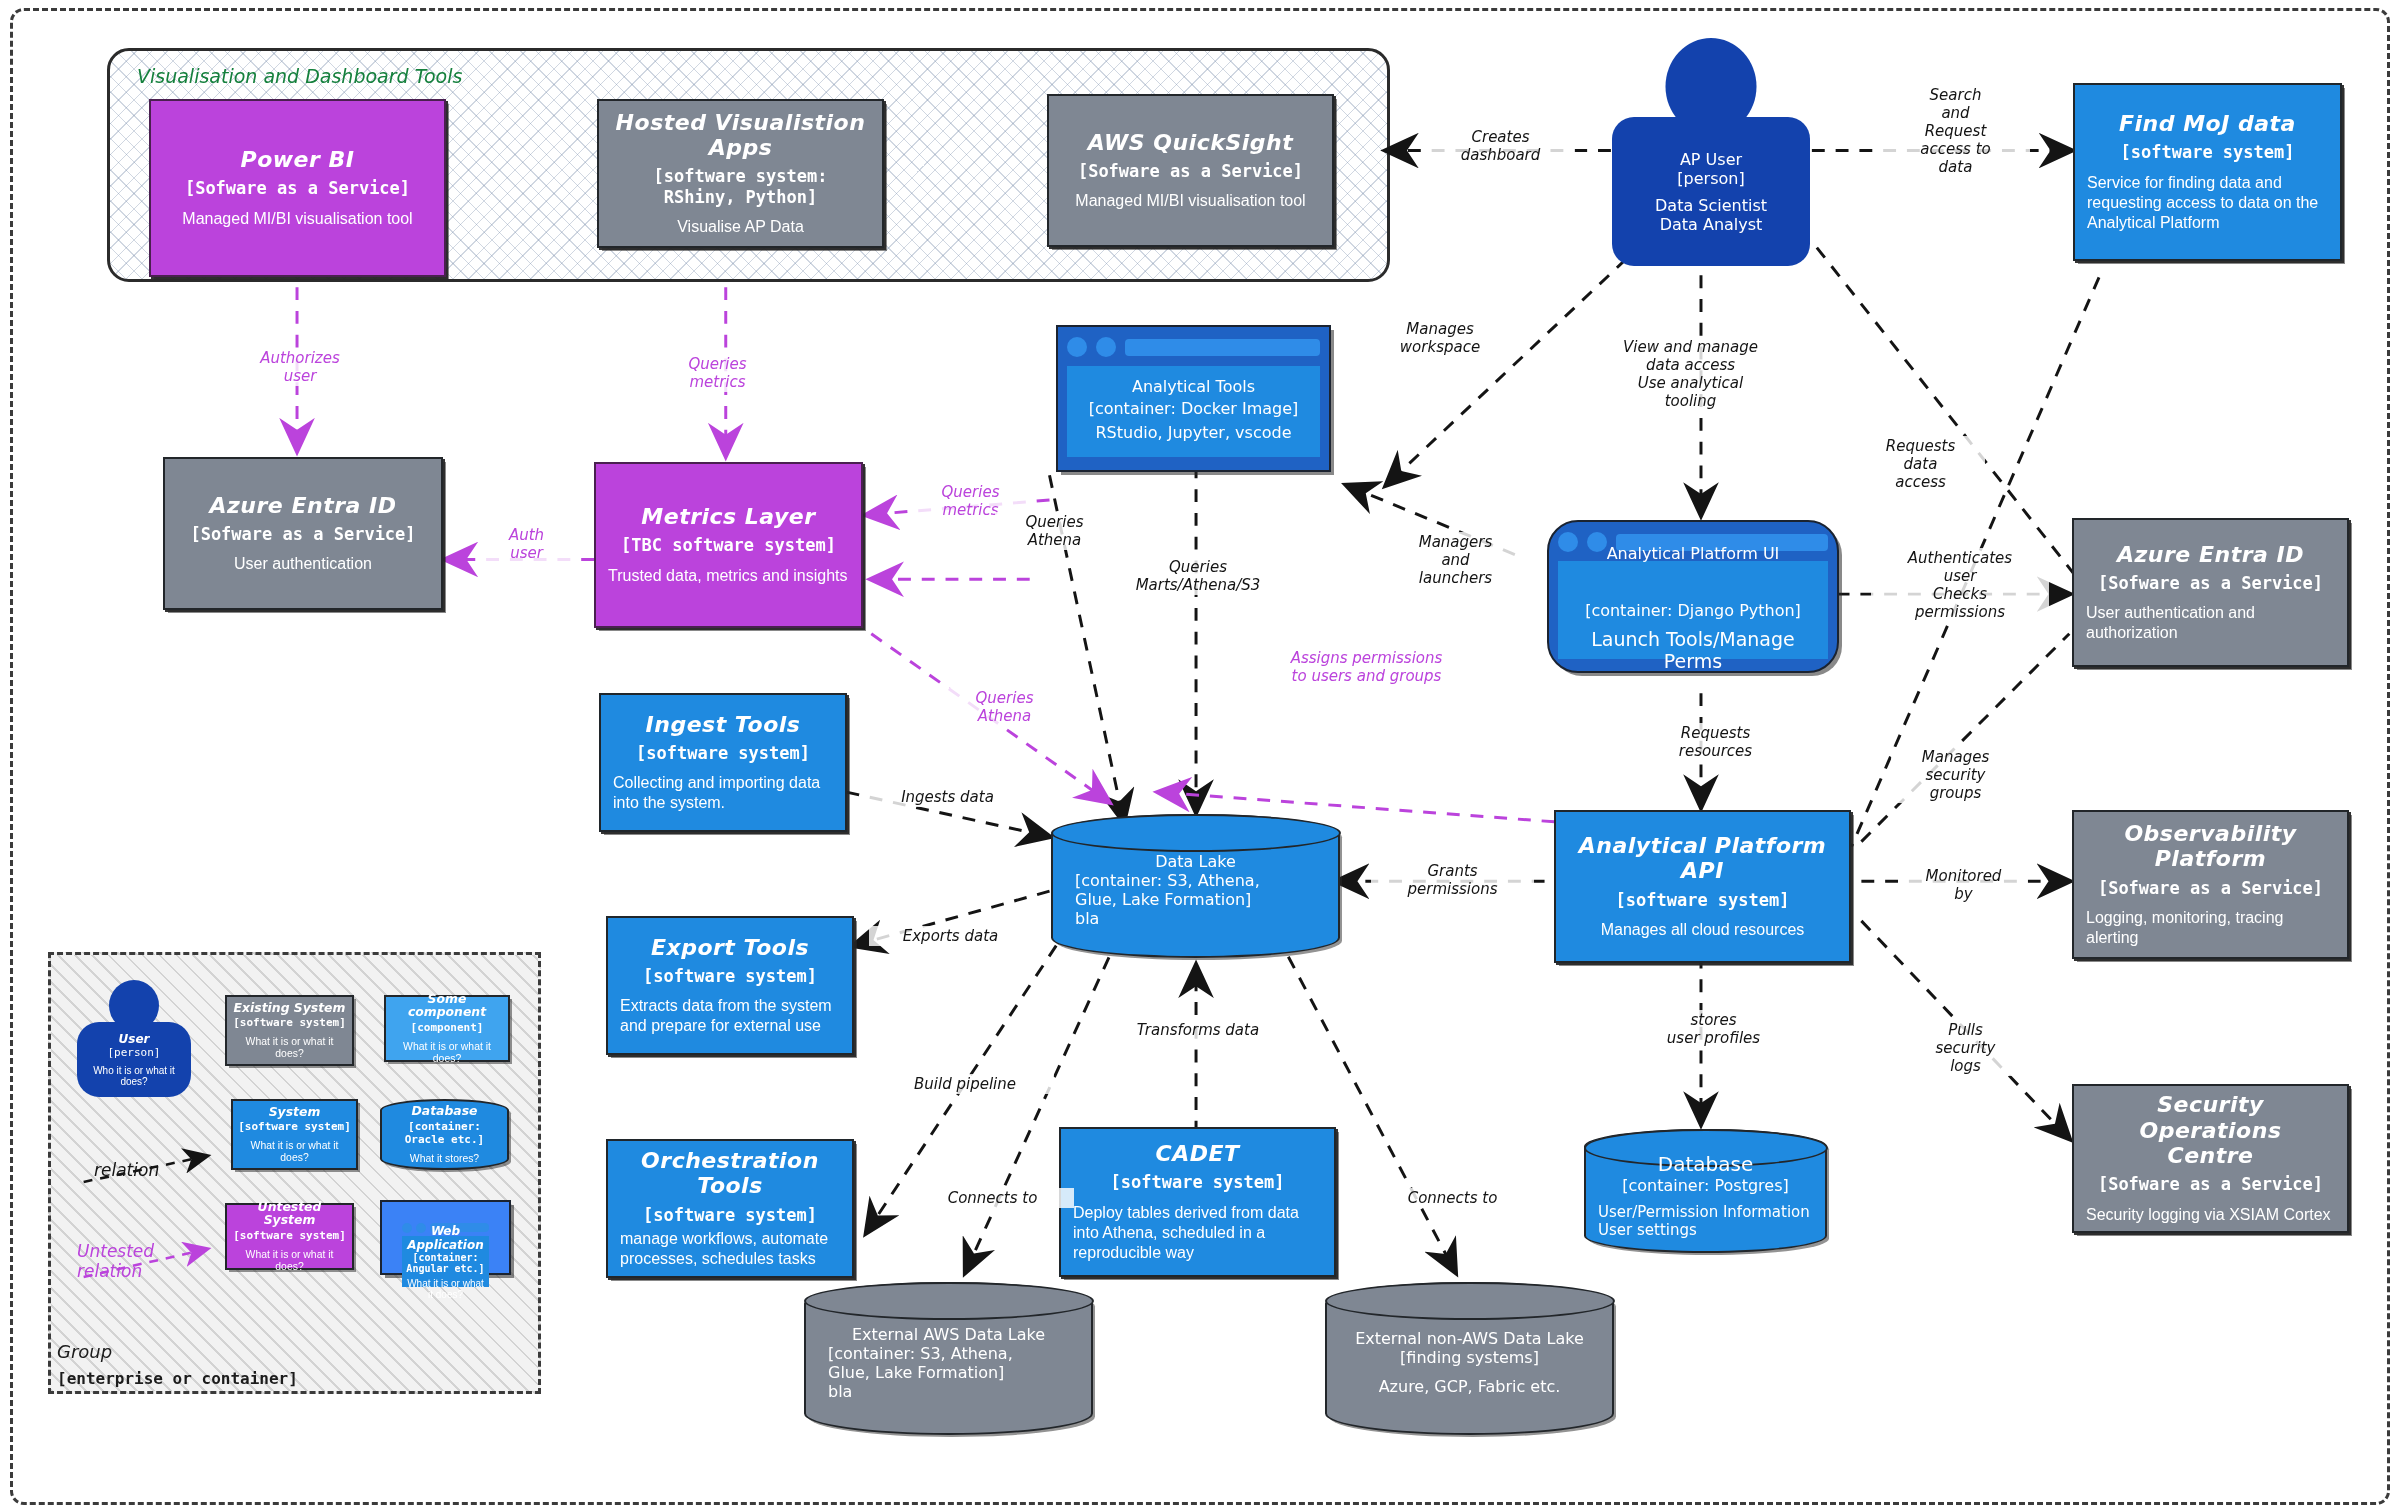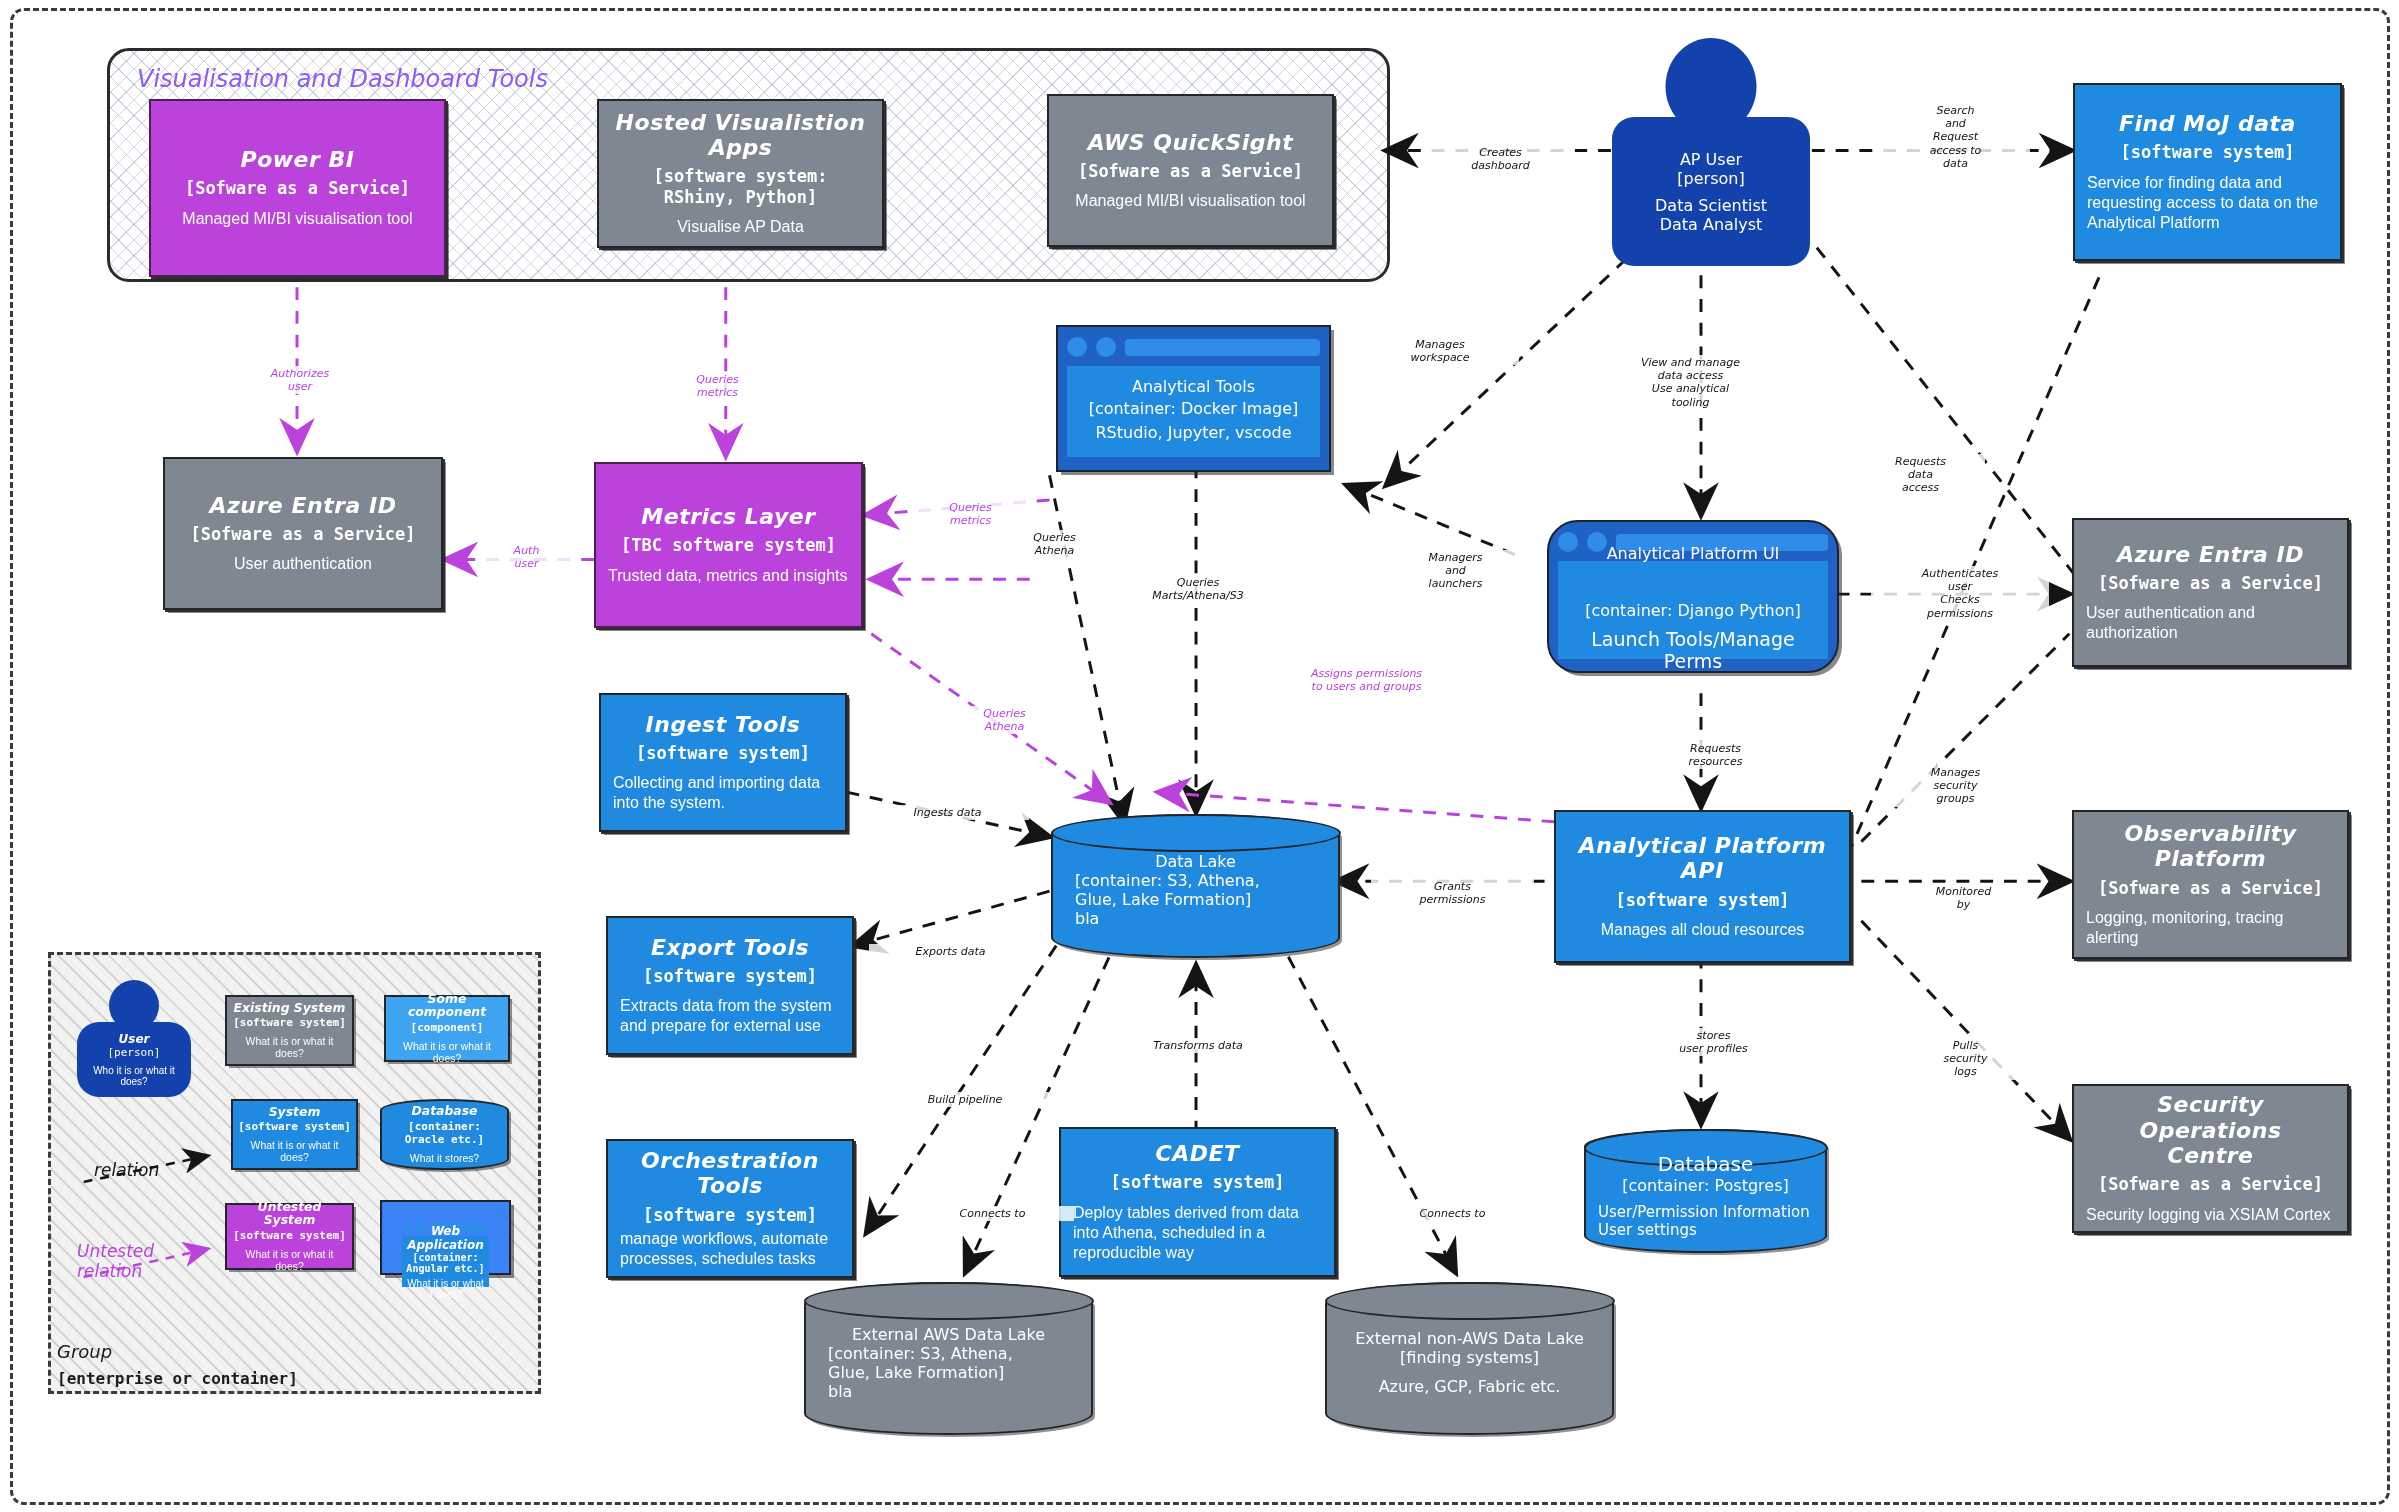--- a/index.html
+++ b/index.html
@@ -101,23 +101,23 @@
   
   .group-vis{
     position:absolute; z-index:2;
     border:3px solid #2b2b2b; border-radius:22px;
     background-color:#ffffff;
     background-image:
       repeating-linear-gradient(45deg, rgba(120,140,170,.35) 0 1px, transparent 1px 11px),
       repeating-linear-gradient(-45deg, rgba(120,140,170,.35) 0 1px, transparent 1px 11px);
   }
   .group-label{
-    position:absolute; color:#8b5cf6;
+    position:absolute; color:#15803d;
     font-family:"DejaVu Sans", sans-serif; font-style:italic;
-    font-size:24px; font-weight:500; z-index:4;
+    font-size:19px; font-weight:500; z-index:4;
   }
 
   
   .legend-box{
     position:absolute; z-index:3;
     border:3px dashed #3b3b3b;
     background-color:#f2f2f2;
     background-image: repeating-linear-gradient(45deg, rgba(160,160,160,.38) 0 2px, transparent 2px 12px);
   }
   .lg-node{
@@ -144,25 +144,24 @@
   }
   .lg-group-kind{
     position:absolute; font-family:"DejaVu Sans Mono", monospace;
     font-size:16px; color:#1c1c1c; z-index:5; font-weight:600;
   }
 
   
   .edge-label{
     position:absolute; z-index:7;
     font-family:"DejaVu Sans", sans-serif; font-style:italic;
-    font-size:11px; line-height:1.2; color:#141414;
+    font-size:15px; line-height:1.2; color:#141414;
     text-align:center; white-space:pre-line;
     background:rgba(255,255,255,.82);
     padding:1px 2px;
-    margin-top:18px;
   }
   .edge-label.m{ color:#bb43dc; }
 
   svg.edges{ position:absolute; left:0; top:0; width:2400px; height:1513px; z-index:3; pointer-events:none; }
 </style>
 </head>
 <body>
 
 <div id="canvas">
 

